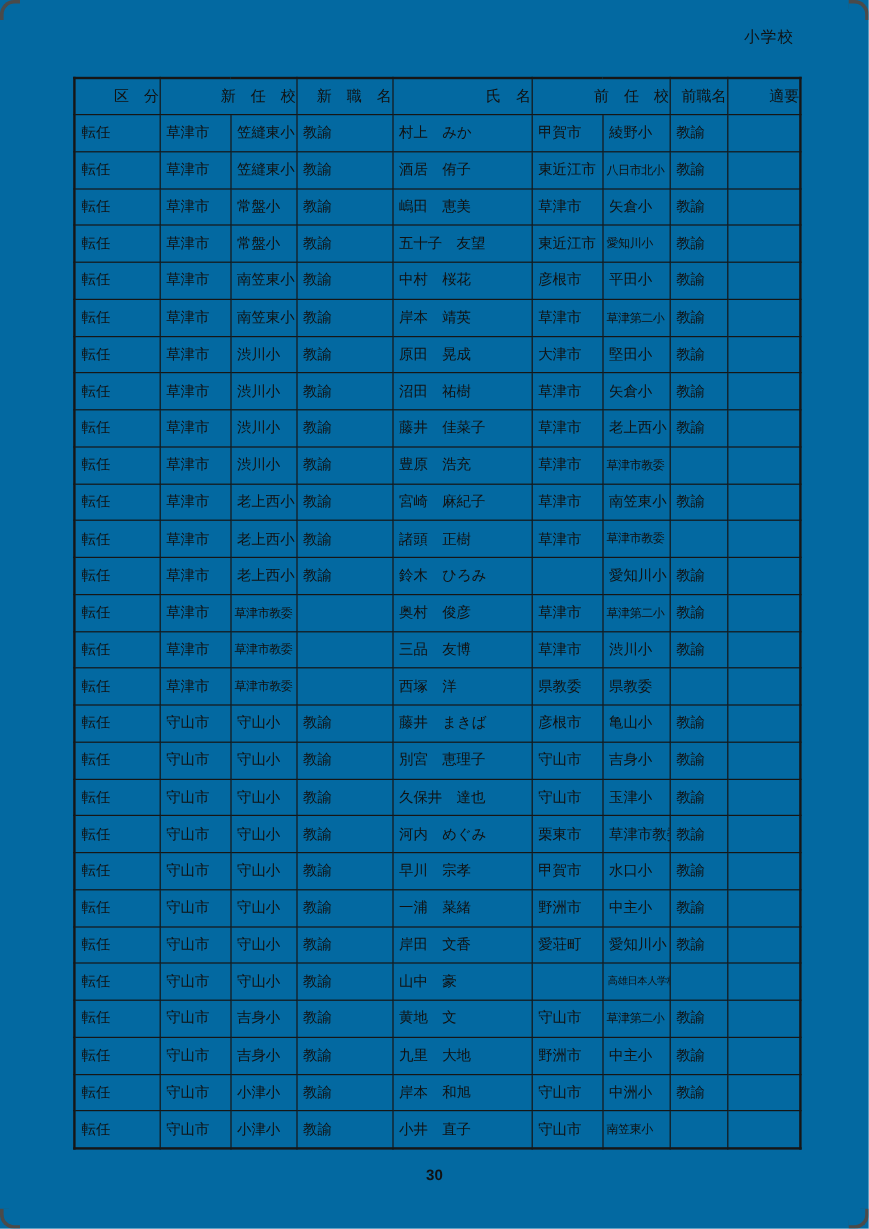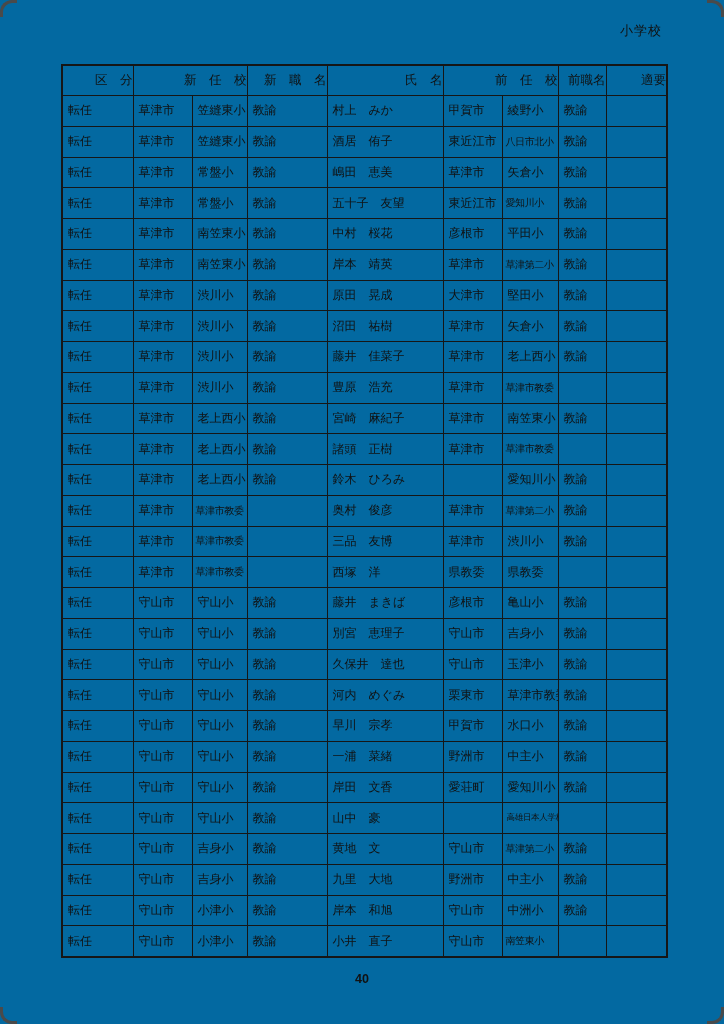--- a/index.html
+++ b/index.html
@@ -397,15 +397,15 @@
           <td>教諭</td>
           <td>小井　直子</td>
           <td>守山市</td>
           <td class="sm">南笠東小</td>
           <td></td>
           <td></td>
         </tr>
       </tbody>
   </table>
 
-  <div class="page-number">40</div>
+  <div class="page-number">30</div>
 
 </div>
 
 </body></html>

